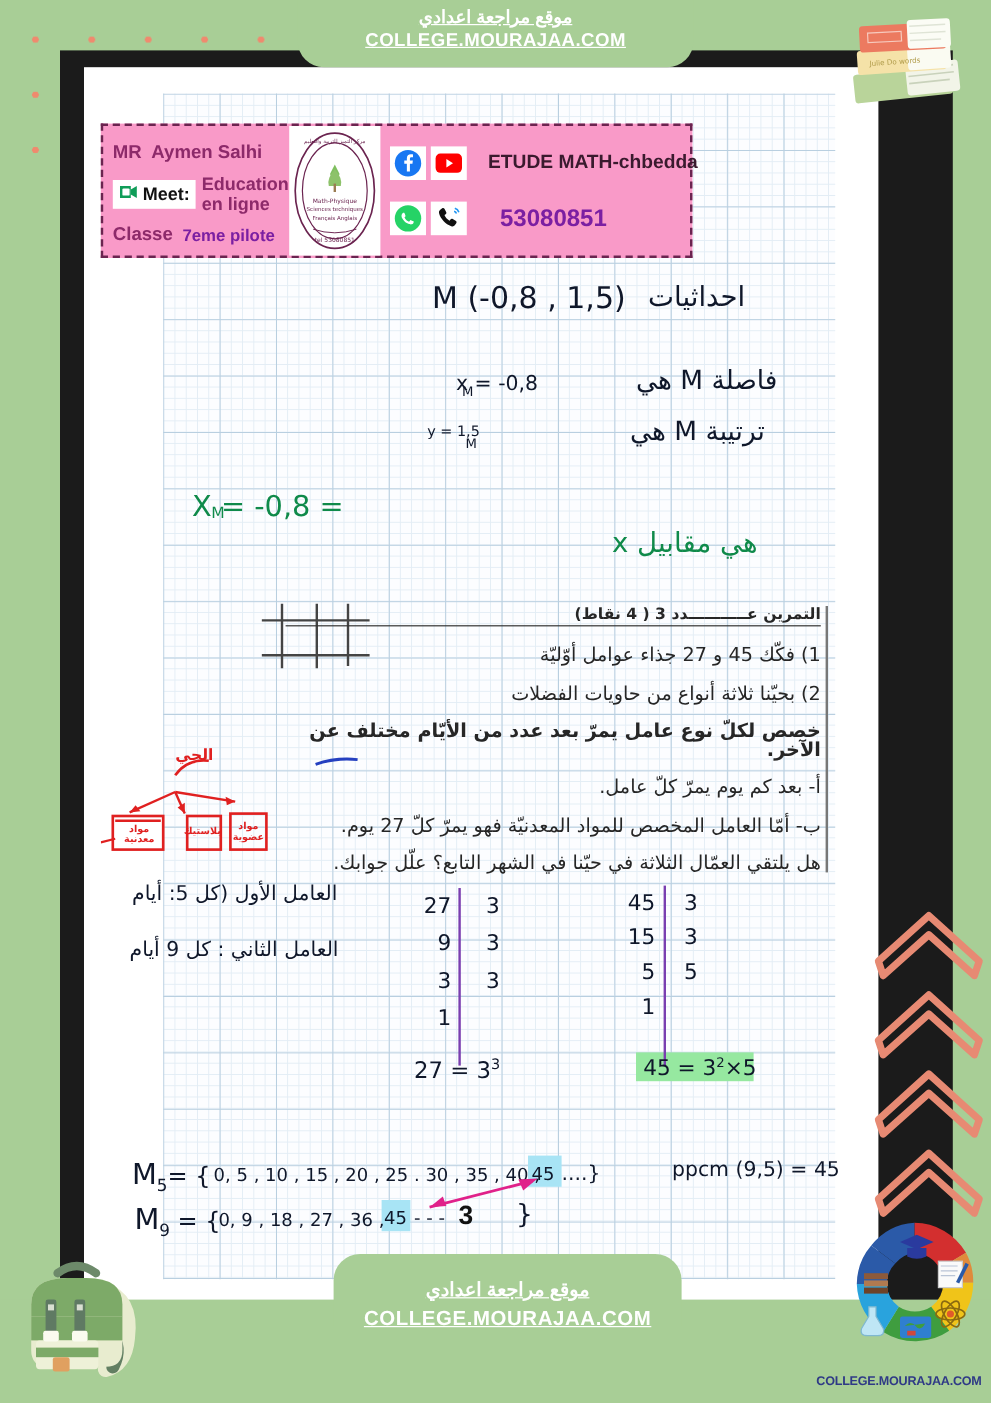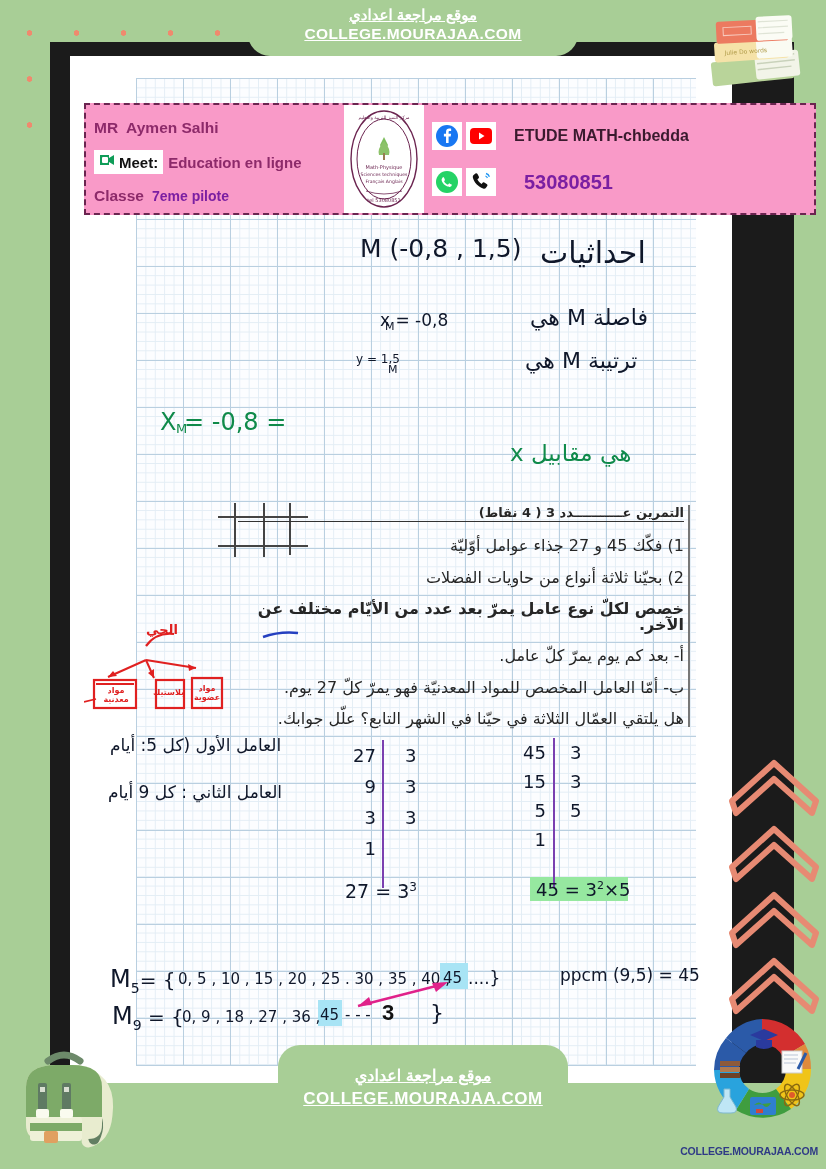--- a/index.html
+++ b/index.html
@@ -145,21 +145,21 @@
     font-weight: bold;
     letter-spacing: -0.2px;
     font-family: "Liberation Sans", sans-serif;
     z-index: 6;
   }
 
   
   #pink-card {
     position: absolute;
     left: 84px; top: 103px;
-    width: 732px; height: 112px;
+    width: 493px; height: 112px;
     background: #f99ac8;
     border: 2px dashed #6b2450;
     z-index: 20;
     display: flex;
   }
   #pink-left {
     width: 258px;
     padding: 6px 0 0 8px;
     position: relative;
   }
@@ -430,21 +430,21 @@
             <path d="M6.5 3.5c.8-.5 1.6-.2 2 .6l1.3 2.5c.4.8.2 1.5-.4 1.9l-1 .7c.5 1.6 2.4 3.8 4.2 4.7l.8-1c.5-.6 1.2-.7 1.9-.3l2.4 1.4c.8.5 1 1.3.5 2l-1.2 1.7c-.6.9-1.7 1.2-2.9.8C9.4 17.2 4.8 12 3.9 7.8c-.3-1.3.1-2.4 1-3z" fill="#111"></path>
             <path d="M17 3.5a5 5 0 0 1 3.4 3.3" fill="none" stroke="#2196f3" stroke-width="1.3"></path>
             <path d="M16.4 6a3 3 0 0 1 2 2" fill="none" stroke="#2196f3" stroke-width="1.3"></path>
           </svg>
         </span>
         <span class="pr-phone">53080851</span>
       </div>
     </div>
   </div>
 
-  <div class="hw hw-ar" style="left:540px; top:235px; font-size:30px;">احداثيات</div>
+  <div class="hw hw-ar" style="left:540px; top:235px; font-size:23px;">احداثيات</div>
   <div class="hw" style="left:360px; top:234px; font-size:25px;">M (-0,8 , 1,5)</div>
 
   <div class="hw hw-ar" style="left:530px; top:305px; font-size:22px;">فاصلة  M  هي</div>
   <div class="hw" style="left:380px; top:310px; font-size:17px;">x  = -0,8</div>
   <div class="hw" style="left:385px; top:320px; font-size:11px;">M</div>
 
   <div class="hw hw-ar" style="left:525px; top:348px; font-size:22px;">ترتيبة  M  هي</div>
   <div class="hw" style="left:356px; top:352px; font-size:12px;">y  = 1,5</div>
   <div class="hw" style="left:388px; top:363px; font-size:11px;">M</div>
 

